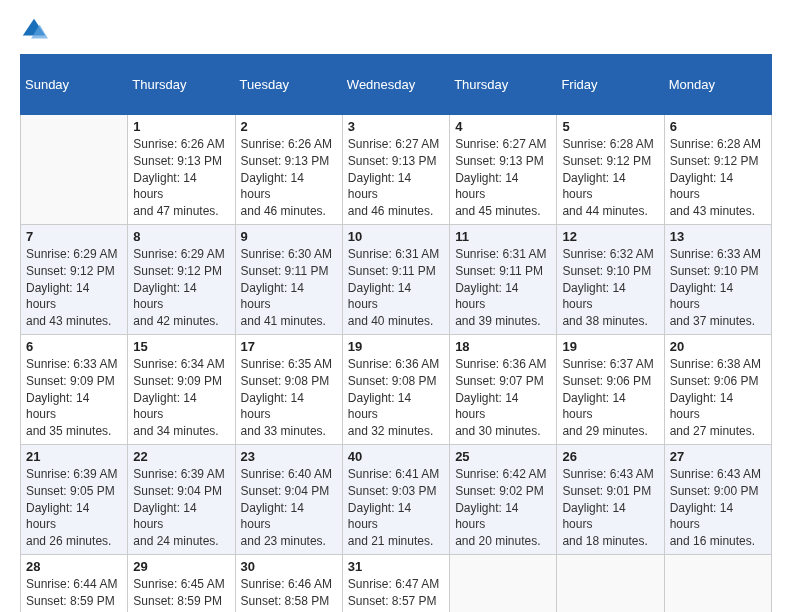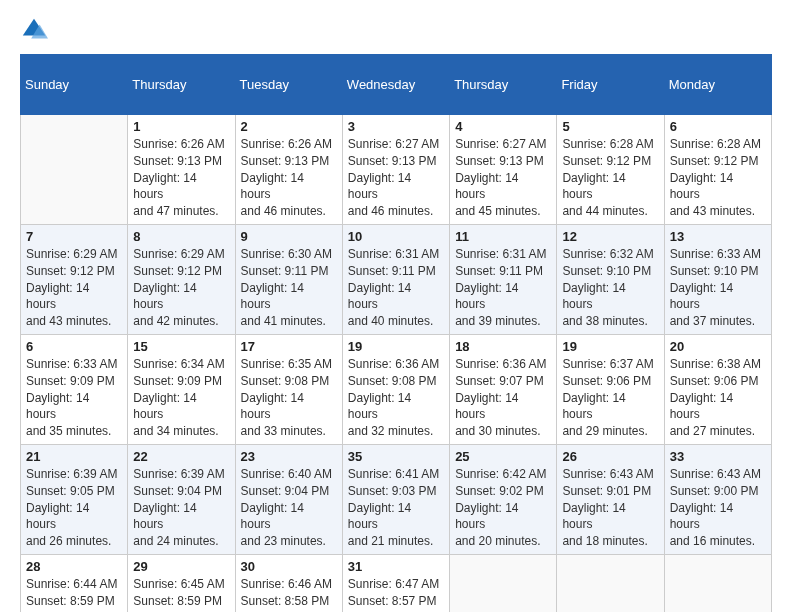--- a/index.html
+++ b/index.html
@@ -215,33 +215,33 @@
           </td>
           <td>
             <div class="day-num">22</div>
             <div class="day-info">Sunrise: 6:39 AM<br>Sunset: 9:04 PM<br>Daylight: 14 hours<br>and 24 minutes.</div>
           </td>
           <td>
             <div class="day-num">23</div>
             <div class="day-info">Sunrise: 6:40 AM<br>Sunset: 9:04 PM<br>Daylight: 14 hours<br>and 23 minutes.</div>
           </td>
           <td>
-            <div class="day-num">35</div>
+            <div class="day-num">40</div>
             <div class="day-info">Sunrise: 6:41 AM<br>Sunset: 9:03 PM<br>Daylight: 14 hours<br>and 21 minutes.</div>
           </td>
           <td>
             <div class="day-num">25</div>
             <div class="day-info">Sunrise: 6:42 AM<br>Sunset: 9:02 PM<br>Daylight: 14 hours<br>and 20 minutes.</div>
           </td>
           <td>
             <div class="day-num">26</div>
             <div class="day-info">Sunrise: 6:43 AM<br>Sunset: 9:01 PM<br>Daylight: 14 hours<br>and 18 minutes.</div>
           </td>
           <td>
-            <div class="day-num">33</div>
+            <div class="day-num">27</div>
             <div class="day-info">Sunrise: 6:43 AM<br>Sunset: 9:00 PM<br>Daylight: 14 hours<br>and 16 minutes.</div>
           </td>
         </tr>
         <tr>
           <td>
             <div class="day-num">28</div>
             <div class="day-info">Sunrise: 6:44 AM<br>Sunset: 8:59 PM<br>Daylight: 14 hours<br>and 15 minutes.</div>
           </td>
           <td>
             <div class="day-num">29</div>

